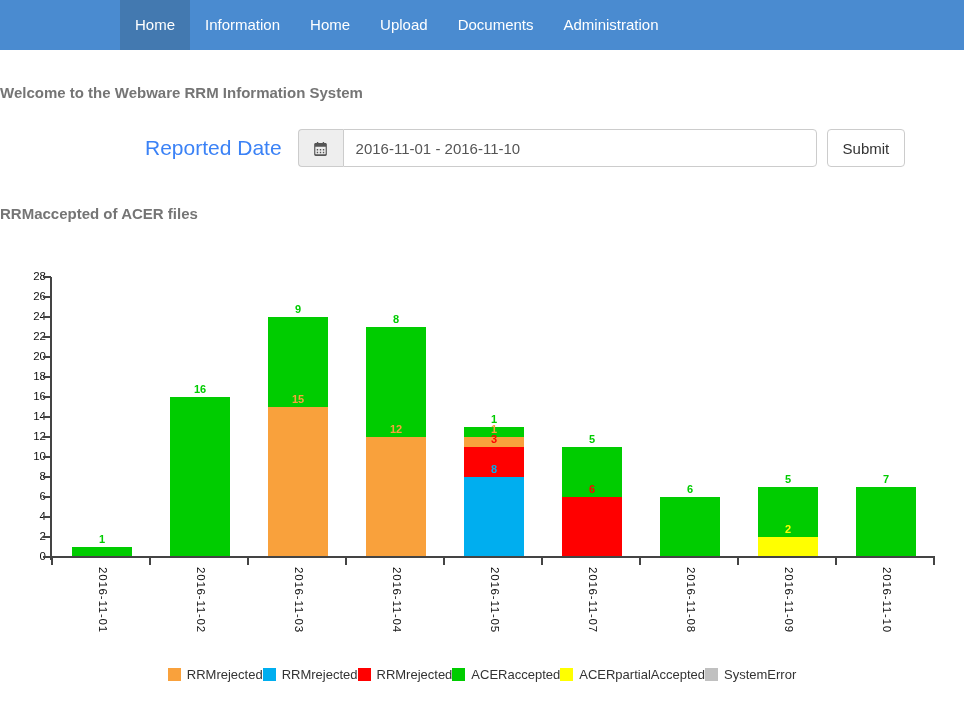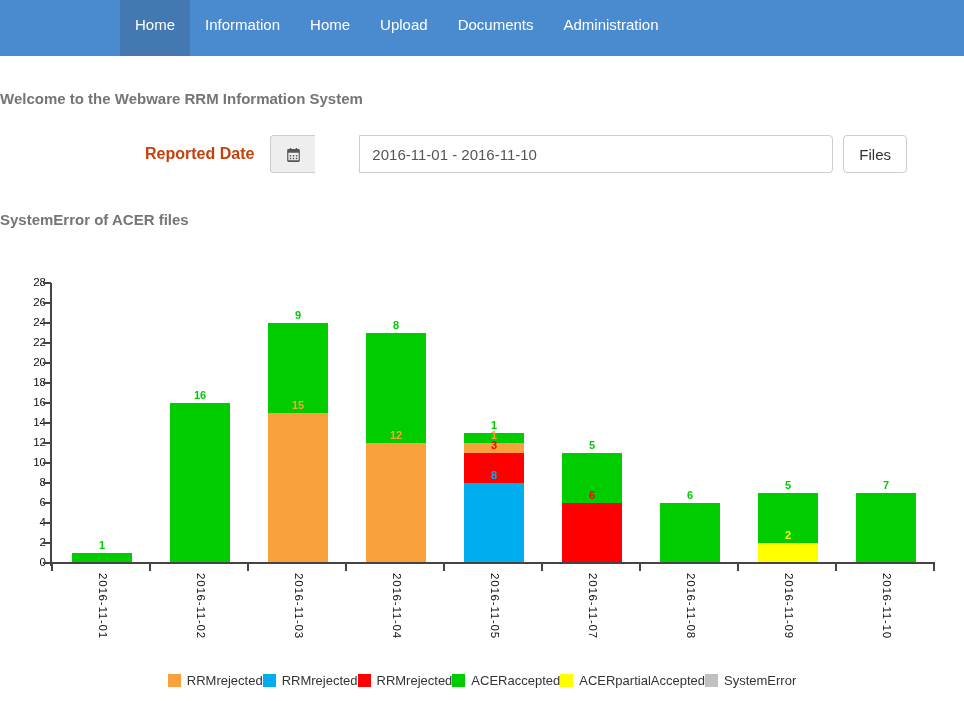--- a/index.html
+++ b/index.html
@@ -2,35 +2,35 @@
 <html style="--nav: #4a8bd0; --navActive: #4379b0;"><head>
 <meta charset="utf-8">
 <style>
   :root { --nav:#4a8bd0; --navActive:#4379b0; }
   * { box-sizing: border-box; }
   html,body { margin:0; padding:0; }
   body {
     width:964px; height:701px; background:#fff; overflow:hidden;
     font-family:"Liberation Sans", sans-serif;
   }
-  .navbar { height:56px; background:var(--nav); display:flex; align-items:stretch; padding-left:120px; }
+  .navbar { height:50px; background:var(--nav); display:flex; align-items:stretch; padding-left:120px; }
   .nav-item {
     line-height:50px; padding:0 15px; color:#fff; font-size:15px; cursor:pointer; white-space:nowrap;
   }
   .nav-item.active { background:var(--navActive); }
 
   .page-title {
     text-align:left; font-weight:bold; color:#757575; font-size:15px;
     margin:35px 0 0 0; line-height:15px;
   }
   .chart-title { margin-top:38px; }
 
   .form-row { display:flex; align-items:center; margin:28px 0 0 145px; height:40px; }
-  .form-label { font-weight:bold; font-size:16px; color:#c2410c; }
-  .input-group { display:flex; margin-left:16px;gap:44px; }
+  .form-label { font-weight:normal; font-size:21px; color:#3b82f6; }
+  .input-group { display:flex; margin-left:16px; }
   .input-addon {
     width:45px; height:38px; background:#eee; border:1px solid #ccc; border-right:none;
     border-radius:4px 0 0 4px; display:flex; align-items:center; justify-content:center; cursor:pointer;
   }
   .date-input {
     width:474px; height:38px; border:1px solid #ccc; border-radius:0 4px 4px 0;
     padding:0 12px; font-size:15px; color:#555; outline:none;
     font-family:"Liberation Sans", sans-serif;
   }
   .submit-btn {
@@ -63,24 +63,24 @@
 <div class="form-row">
   <span class="form-label">Reported Date</span>
   <div class="input-group">
     <span class="input-addon">
       <svg width="15" height="15" viewBox="0 0 448 512" aria-hidden="true">
         <path fill="#555" d="M148 32v32h152V32h48v32h44c26.5 0 48 21.5 48 48v352c0 26.5-21.5 48-48 48H56c-26.5 0-48-21.5-48-48V112c0-26.5 21.5-48 48-48h44V32h48zM48 192v240c0 8.8 7.2 16 16 16h320c8.8 0 16-7.2 16-16V192H48zm48 80h48v48H96v-48zm104 0h48v48h-48v-48zm104 0h48v48h-48v-48zM96 368h48v48H96v-48zm104 0h48v48h-48v-48zm104 0h48v48h-48v-48z"></path>
       </svg>
     </span>
     <input class="date-input" type="text" value="2016-11-01 - 2016-11-10" style="">
   </div>
-  <button class="submit-btn">Files</button>
+  <button class="submit-btn">Submit</button>
 </div>
 
-<div class="page-title chart-title">SystemError of ACER files</div>
+<div class="page-title chart-title">RRMaccepted of ACER files</div>
 
 <div class="chart-plot">
     <div style="position: absolute; left: 0px; top: 329px; width: 46px; text-align: right; font-size: 11.5px; color: rgb(17, 17, 17);">0</div>
     <div style="position: absolute; left: 43px; top: 335px; width: 8px; height: 2px; background: rgb(68, 68, 68);"></div>
     <div style="position: absolute; left: 0px; top: 309px; width: 46px; text-align: right; font-size: 11.5px; color: rgb(17, 17, 17);">2</div>
     <div style="position: absolute; left: 43px; top: 315px; width: 8px; height: 2px; background: rgb(68, 68, 68);"></div>
     <div style="position: absolute; left: 0px; top: 289px; width: 46px; text-align: right; font-size: 11.5px; color: rgb(17, 17, 17);">4</div>
     <div style="position: absolute; left: 43px; top: 295px; width: 8px; height: 2px; background: rgb(68, 68, 68);"></div>
     <div style="position: absolute; left: 0px; top: 269px; width: 46px; text-align: right; font-size: 11.5px; color: rgb(17, 17, 17);">6</div>
     <div style="position: absolute; left: 43px; top: 275px; width: 8px; height: 2px; background: rgb(68, 68, 68);"></div>

